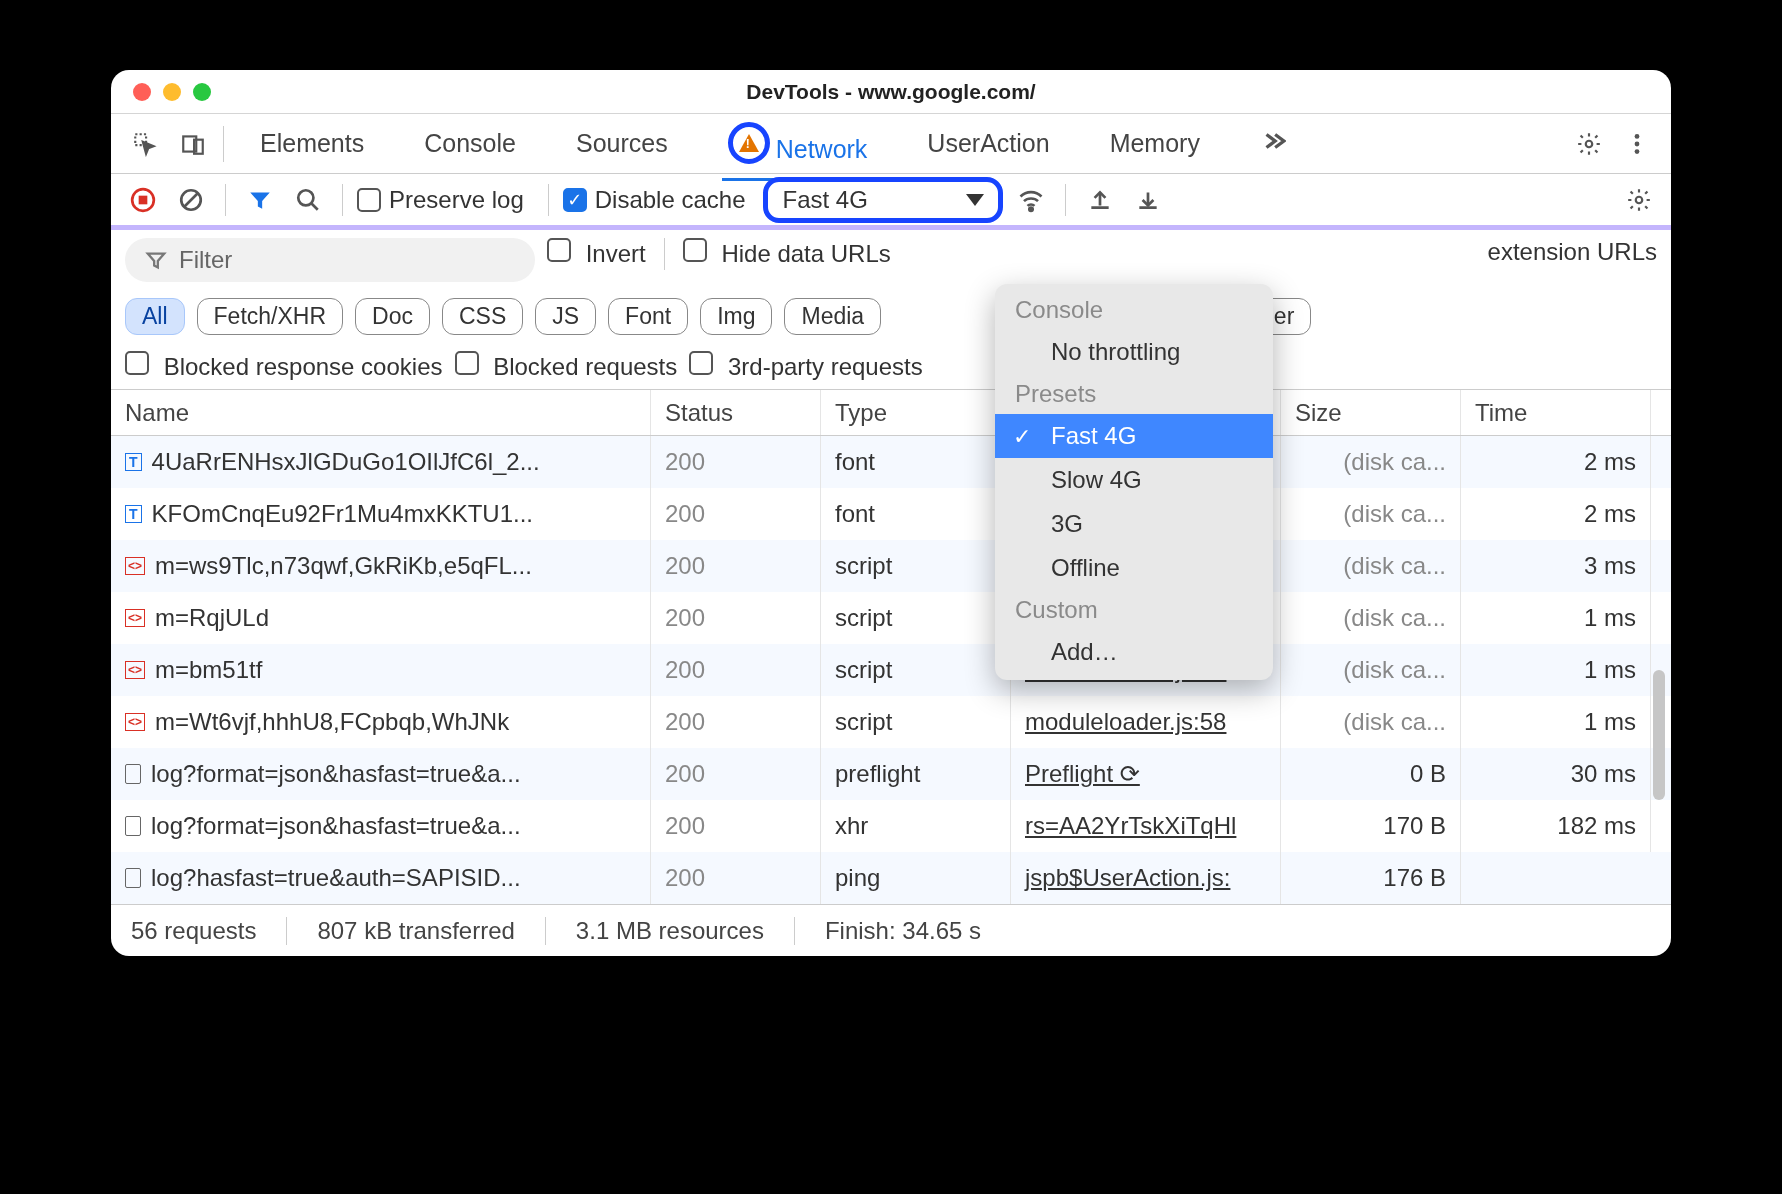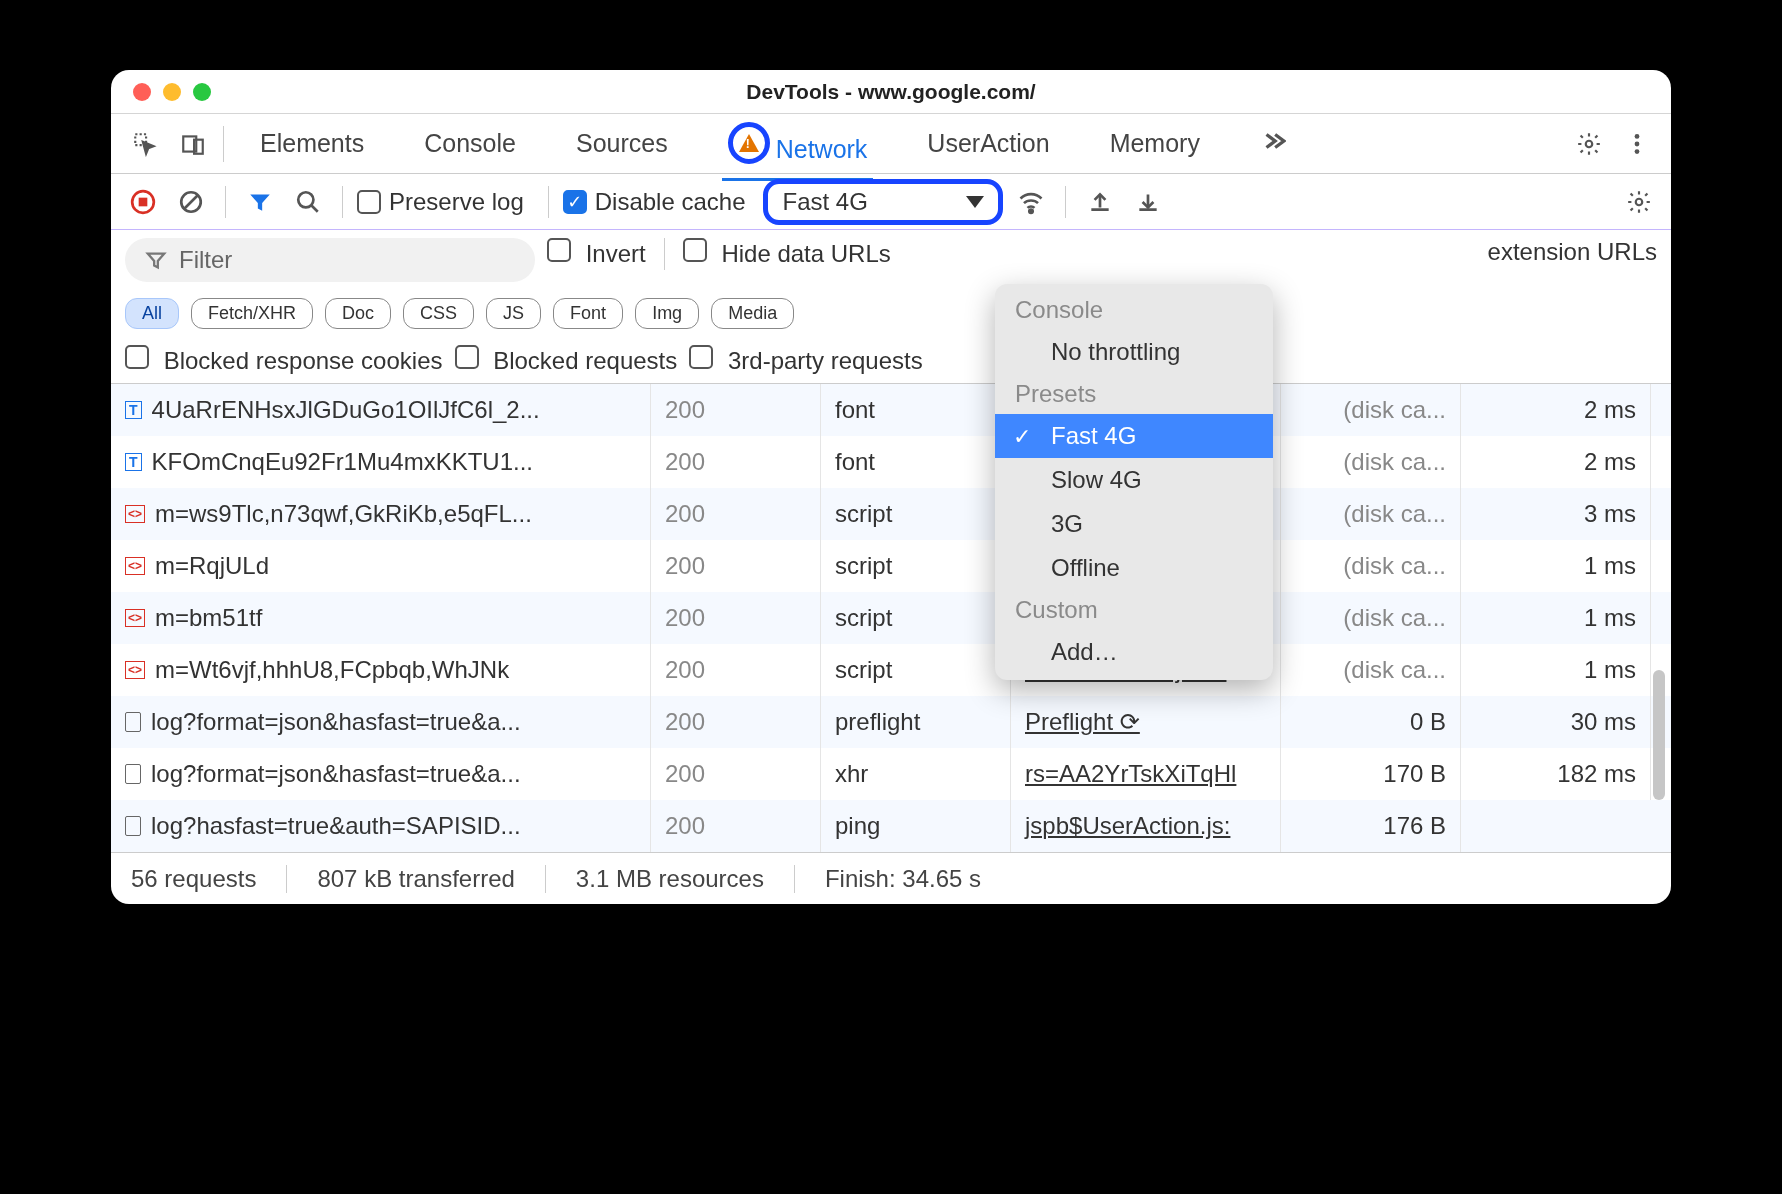--- a/index.html
+++ b/index.html
@@ -98,21 +98,21 @@
     border-bottom:18px solid #e37400;
     position: relative;
   }
   .warn-triangle::after{
     content:"!"; position:absolute; left:-3px; top:3px; color:#fff; font-size:12px; font-weight:700;
   }
   .toolbar {
     height: 56px;
     display: flex;
     align-items: center;
-    border-bottom: 1px solid #c4b5fd;
+    border-bottom: 5px solid #c4b5fd;
     padding: 0 12px;
     gap: 8px;
     font-size: 24px;
   }
   .tbtn {
     width: 40px; height: 40px;
     display:flex; align-items:center; justify-content:center;
     cursor: pointer;
     border-radius: 4px;
     color:#555;
@@ -166,21 +166,21 @@
     display:flex;
     align-items:center;
     gap:12px;
     color:#666;
   }
   .pill {
     border: 1.5px solid #888;
     border-radius: 12px;
     padding: 4px 16px;
     cursor: pointer;
-    font-size: 18px;
+    font-size: 23px;
     color:#333;
   }
   .pill.active {
     background:#d3e3fd;
     border-color:#a8c7fa;
     color:#0842a0;
   }
   .table {
     border-top: 1px solid #ccc;
     font-size: 24px;
@@ -440,20 +440,28 @@
       <span class="checkbox"></span>
       <span>Blocked requests</span>
     </label>
     <label>
       <span class="checkbox"></span>
       <span>3rd-party requests</span>
     </label>
   </div>
 
   <div class="table">
+    <div class="thead">
+      <div>Name</div>
+      <div>Status</div>
+      <div>Type</div>
+      <div>Initiator</div>
+      <div>Size</div>
+      <div>Time</div>
+    </div>
     <div id="tbody">
         <div class="trow">
           <div class="namecell">
             <span class="icon-font">T</span>
             <span>4UaRrENHsxJlGDuGo1OIlJfC6l_2...</span>
           </div>
           <div class="muted">200</div>
           <div>font</div>
           <div>
             <span class="initiator">h3:</span>

